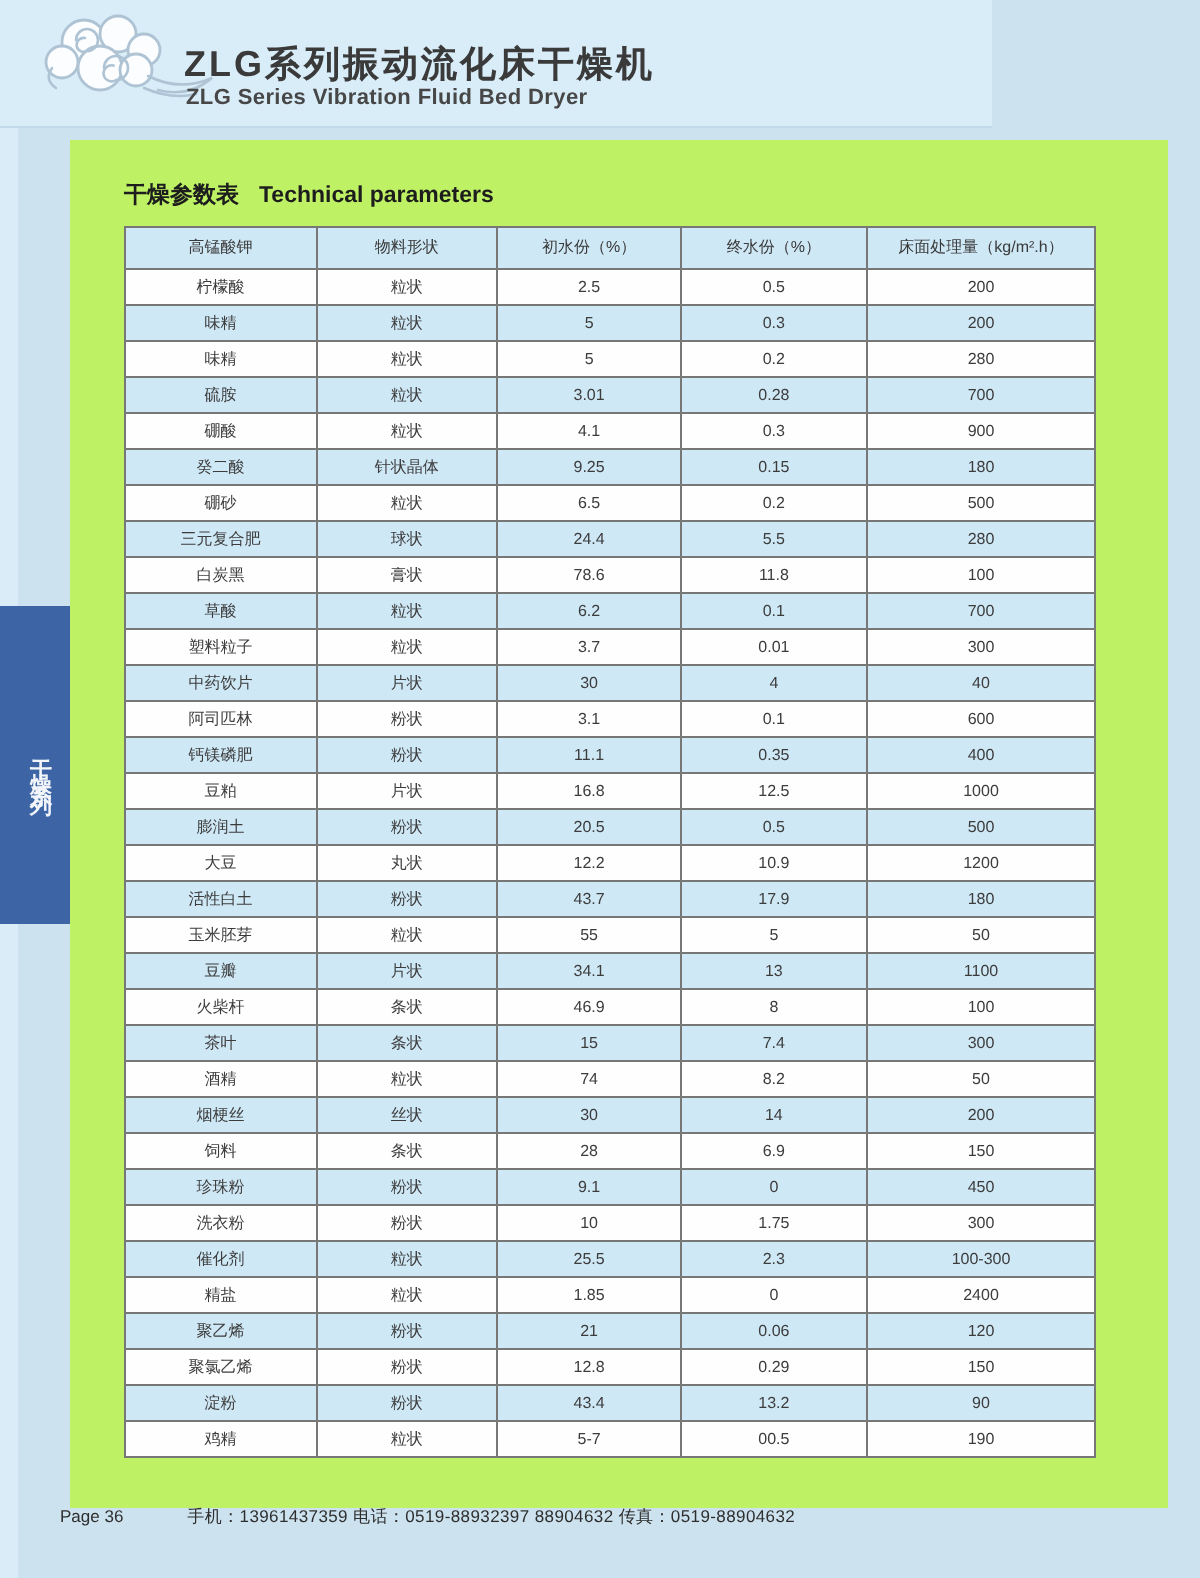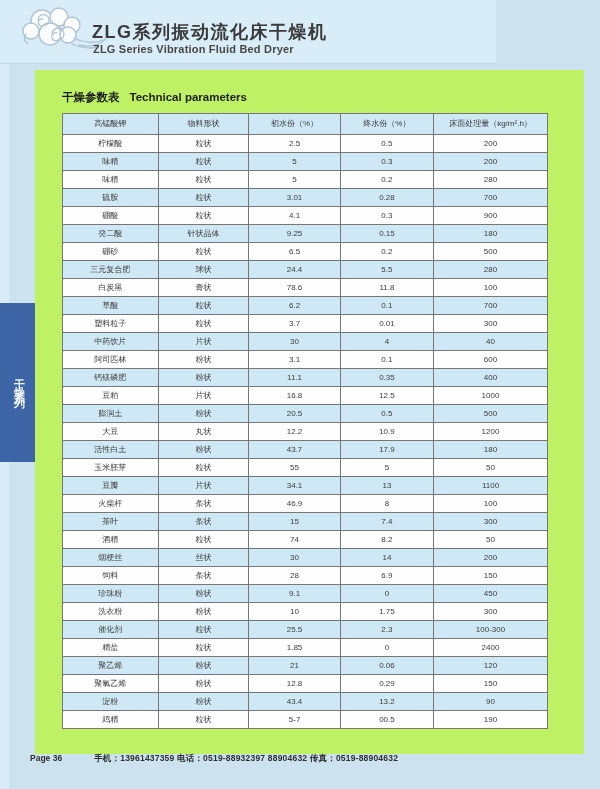--- a/index.html
+++ b/index.html
@@ -50,21 +50,21 @@
     padding:0;height:17px;line-height:10px;font-weight:normal;
     overflow:hidden;white-space:nowrap;
   }
   table.params th{height:20px;background:#cfe8f6;color:#3a3a3a;}
   table.params tbody tr:nth-child(even){background:#cfe8f6;}
   table.params tbody tr:nth-child(odd){background:#fefefe;}
   .col1{width:19.7%;} .col2{width:18.7%;} .col3{width:18.9%;}
   .col4{width:19.2%;} .col5{width:23.5%;}
   .footer{
     position:absolute;left:30px;top:753px;width:560px;
-    font-size:8.5px;font-weight:bold;color:#2e2e2e;
+    font-size:8.5px;font-weight:normal;color:#2e2e2e;
     display:flex;align-items:baseline;
   }
   .footer .contact{margin-left:32px;letter-spacing:.2px;}
 </style>
 </head>
 <body>
 
 <div class="left-edge"></div>
 
 <div class="header-band">

